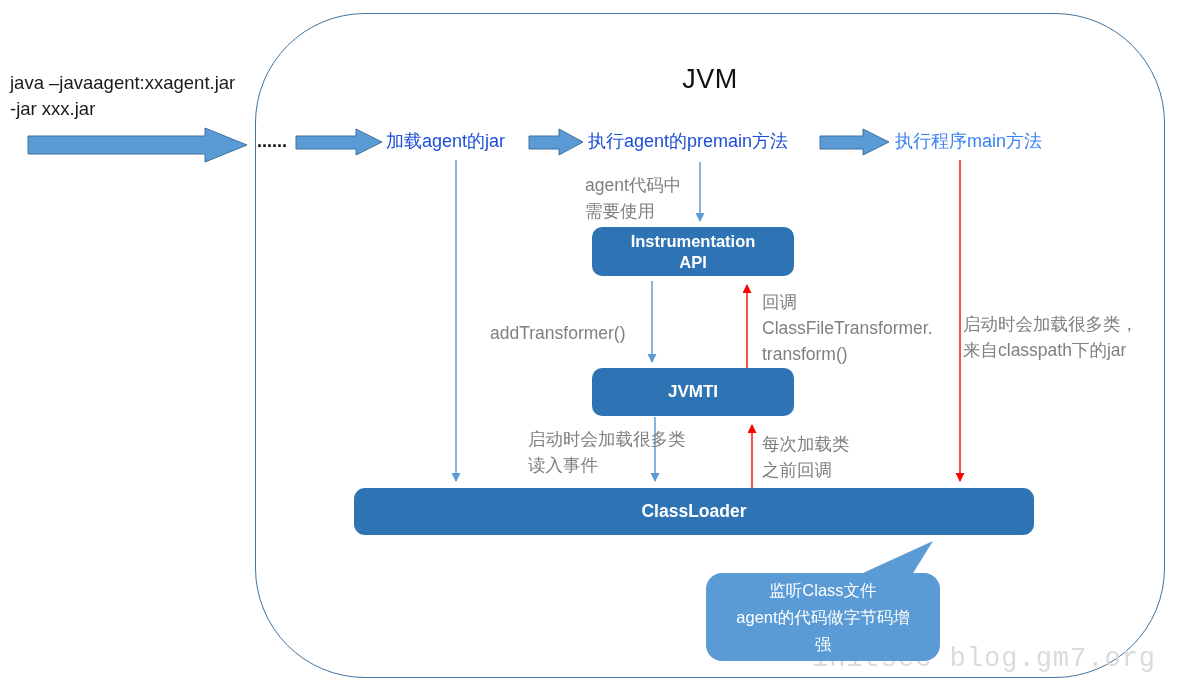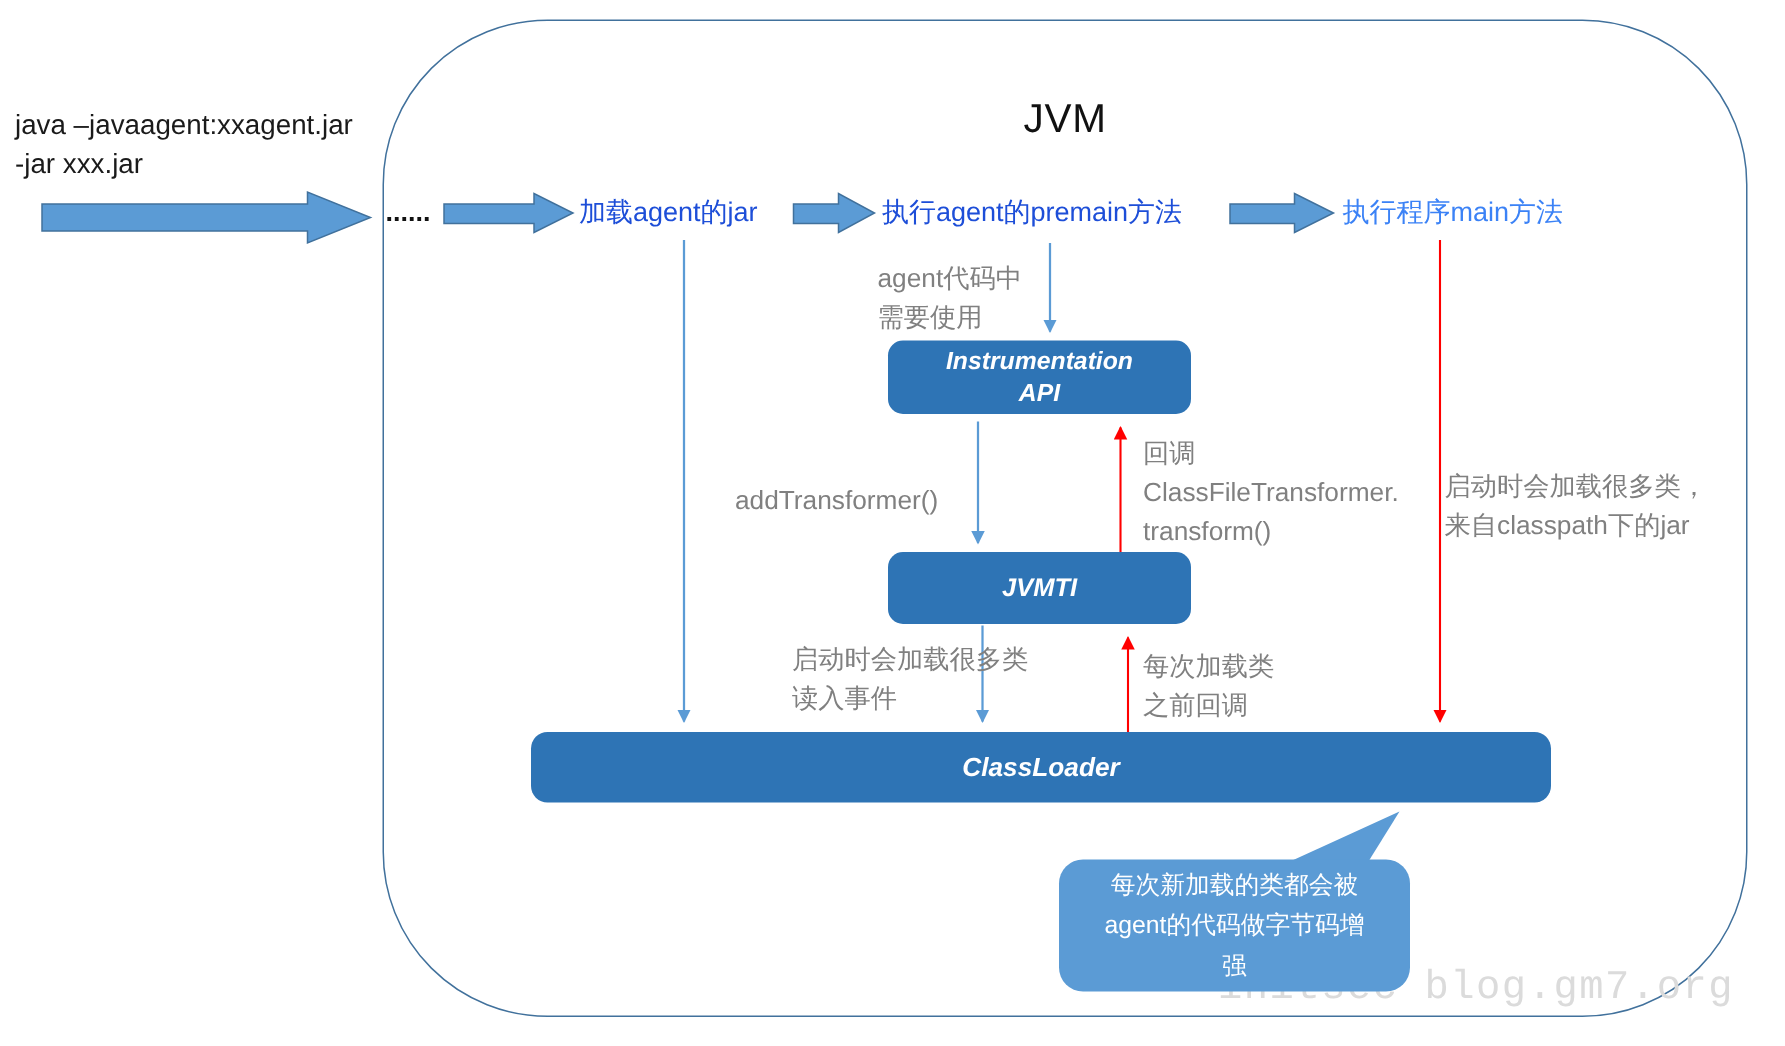--- a/index.html
+++ b/index.html
@@ -20,21 +20,21 @@
     left:560px;top:64px;width:300px;text-align:center;font-size:27px;color:#111;letter-spacing:.5px;
   }
   .dots{left:257px;top:131px;font-size:18px;font-weight:bold;color:#111;}
   .step{top:129px;font-size:18px;color:#1d4ed8;white-space:nowrap;}
   .step.red{color:#3b82f6;}
   .gray-label{
     color:#808080;font-size:17.5px;line-height:26px;white-space:pre-line;
   }
   .blue-box{
     background:#2E74B5;border-radius:10px;color:#fff;font-weight:bold;text-align:center;
-    display:flex;align-items:center;justify-content:center;white-space:pre-line;font-style:italic;
+    display:flex;align-items:center;justify-content:center;white-space:pre-line;
   }
   #box-instr{left:592px;top:227px;width:202px;height:49px;font-size:16.5px;line-height:21px;}
   #box-jvmti{left:592px;top:368px;width:202px;height:48px;font-size:17px;}
   #box-classloader{left:354px;top:488px;width:680px;height:47px;font-size:17.5px;border-radius:11px;}
   #callout{
     left:706px;top:573px;width:234px;height:88px;background:#5B9BD5;border-radius:16px;
     color:#fff;font-size:16.5px;line-height:27px;text-align:center;white-space:pre-line;
     display:flex;align-items:center;justify-content:center;
   }
   #watermark{
@@ -98,17 +98,17 @@
   <div class="abs gray-label" style="left:762px;top:431px;">每次加载类
 之前回调</div>
 
   <div class="abs" id="watermark">initsec blog.gm7.org</div>
 
   <div class="abs blue-box" id="box-instr">Instrumentation
 API</div>
   <div class="abs blue-box" id="box-jvmti">JVMTI</div>
   <div class="abs blue-box" id="box-classloader">ClassLoader</div>
 
-  <div class="abs" id="callout">每次新加载的类都会被
+  <div class="abs" id="callout">监听Class文件
 agent的代码做字节码增
 强</div>
 
 </div>
 
 </body></html>

